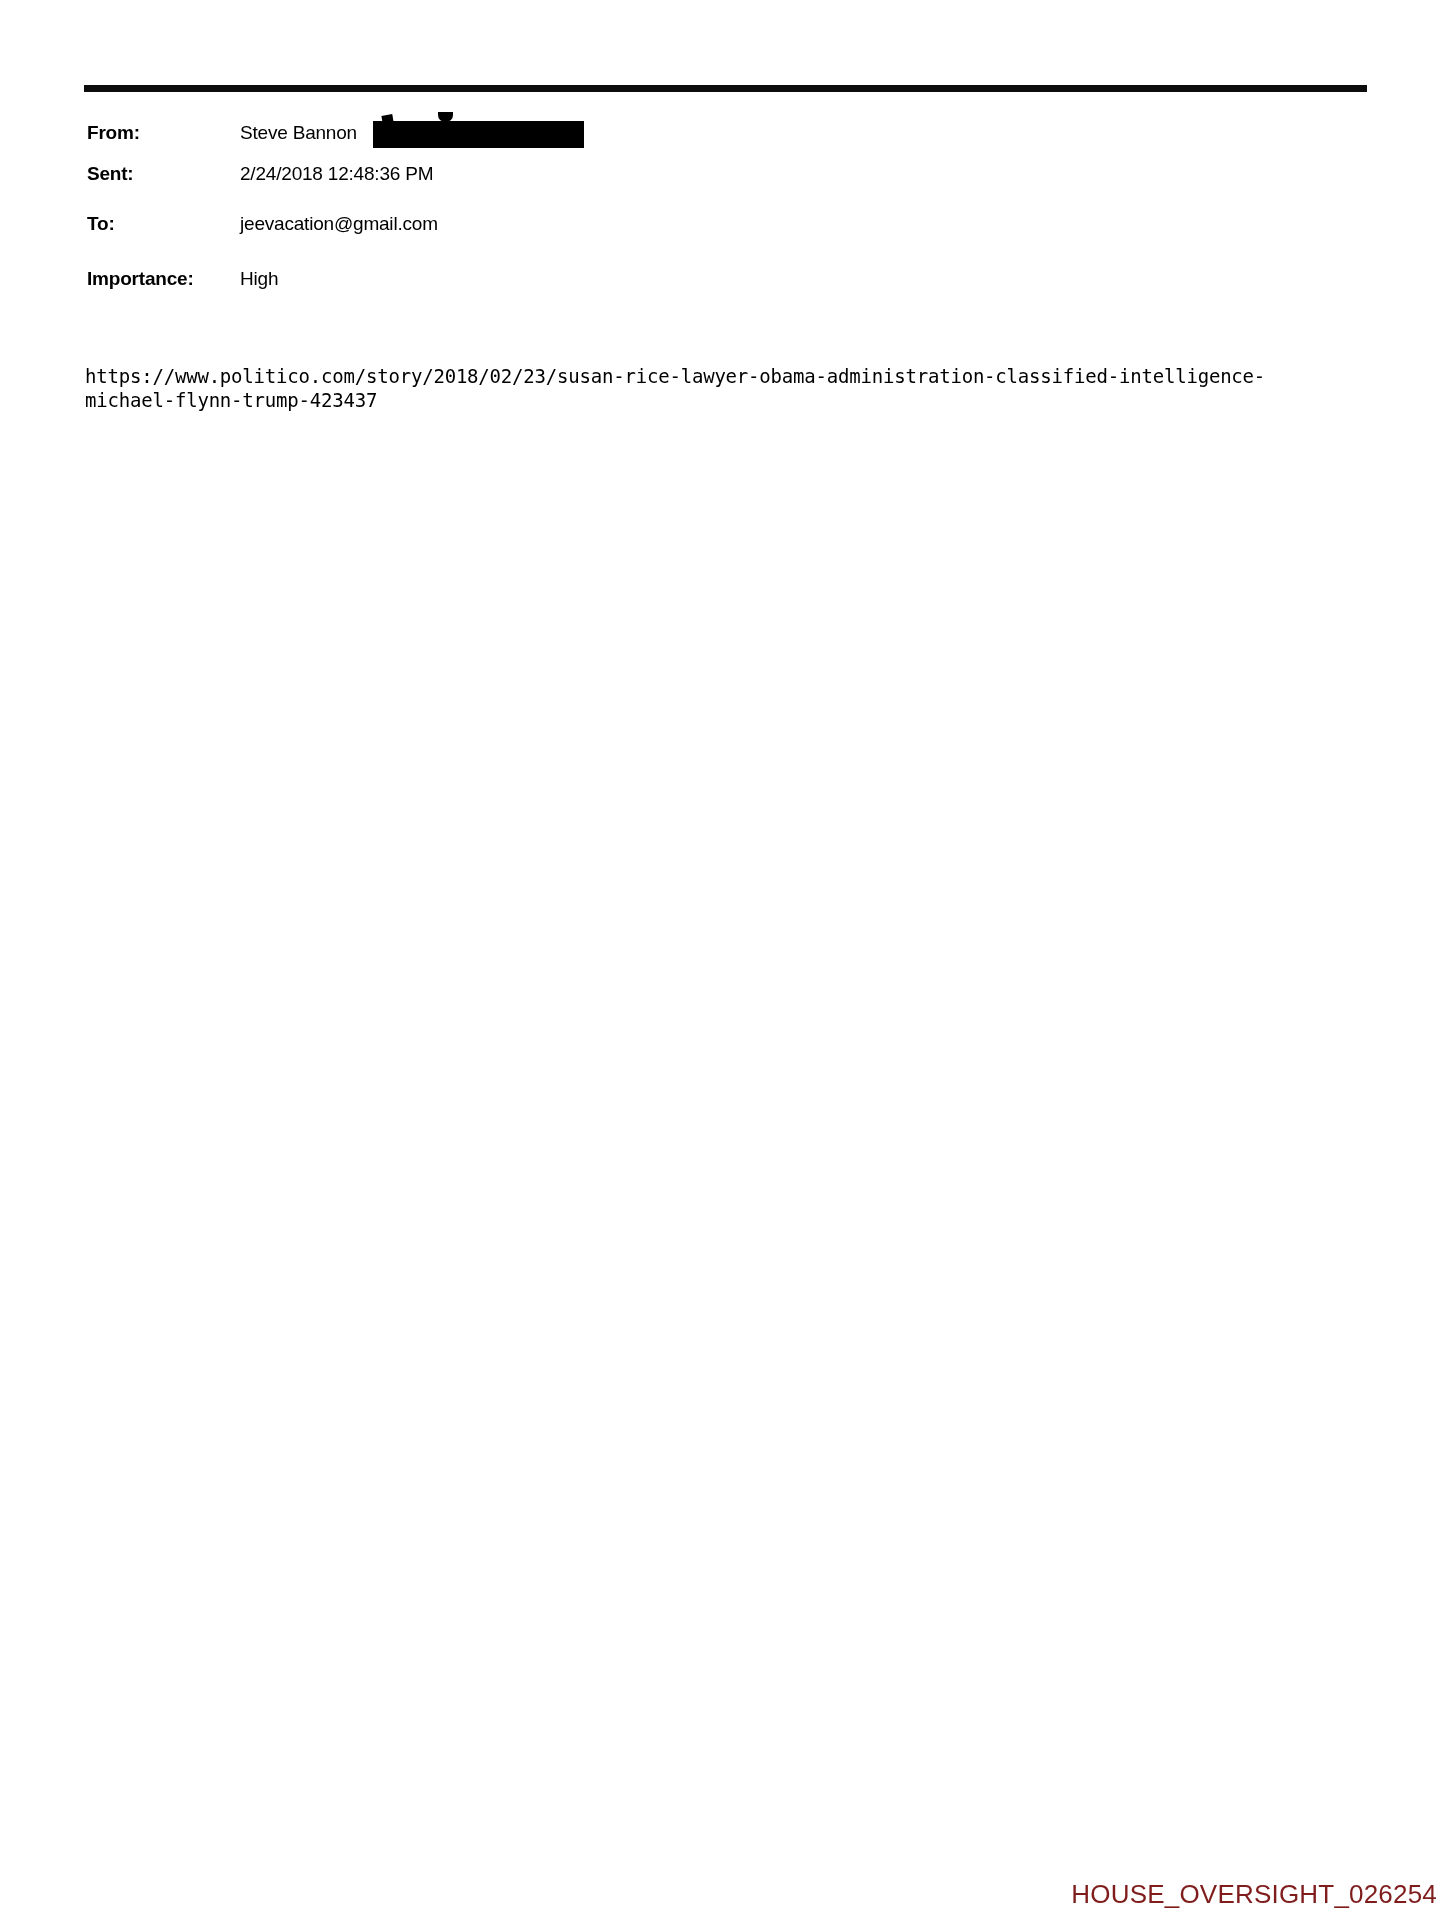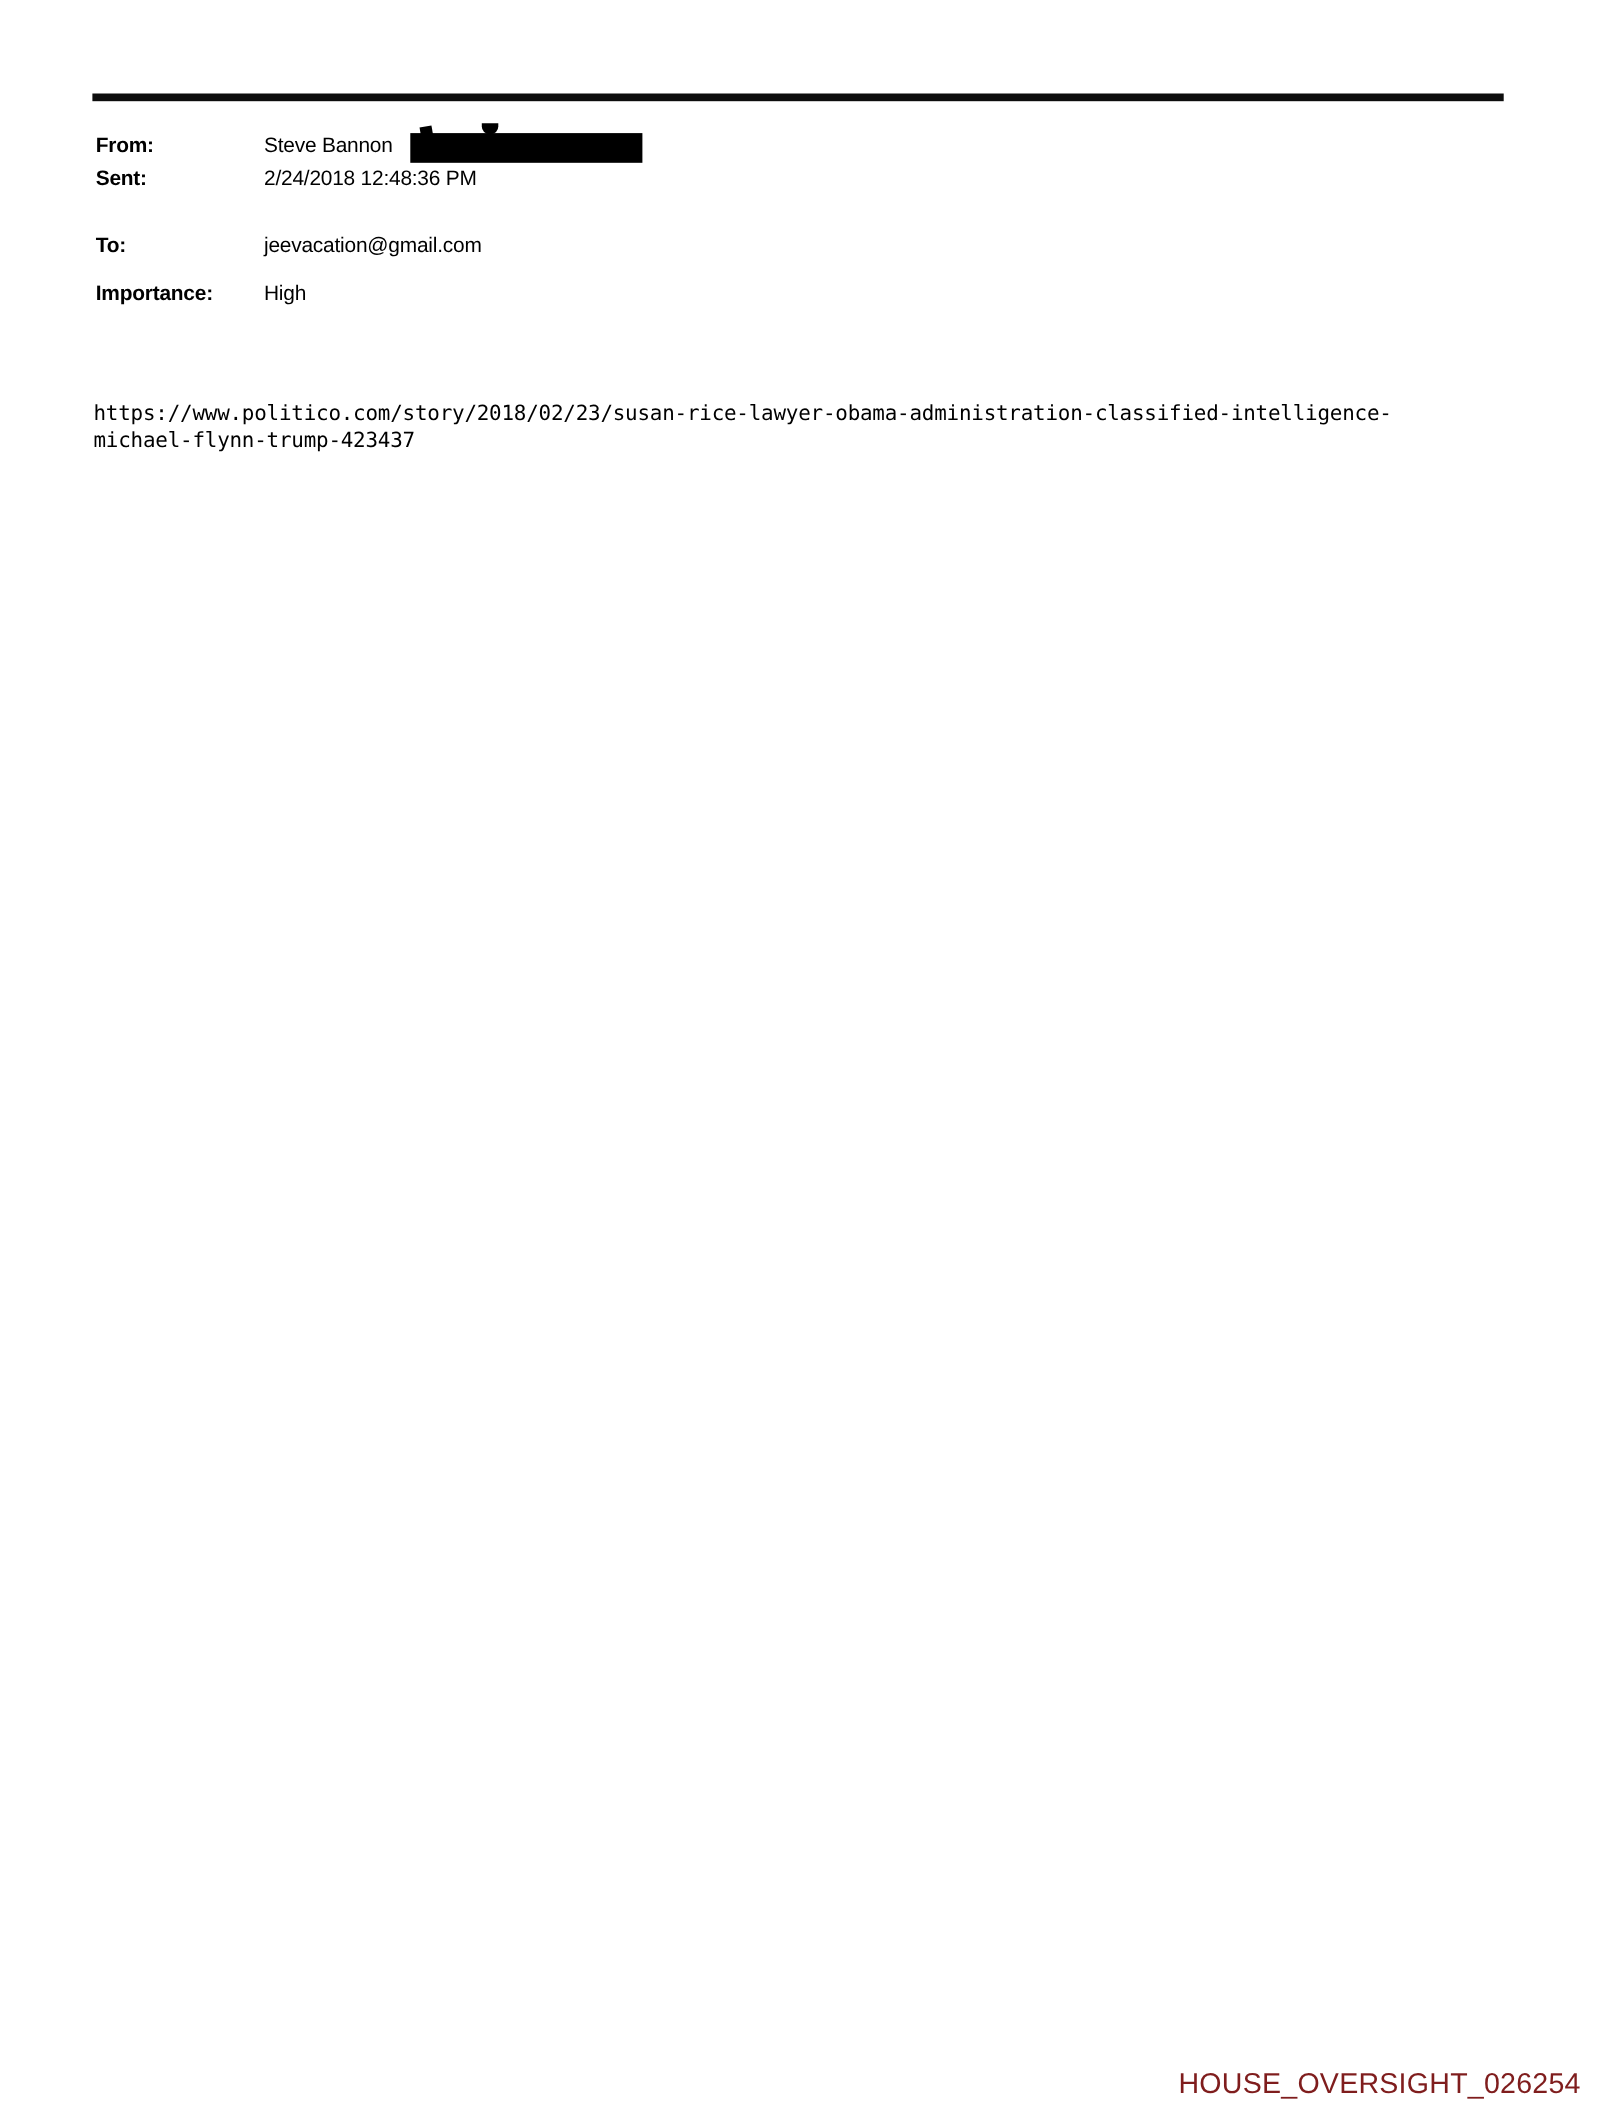--- a/index.html
+++ b/index.html
@@ -35,24 +35,24 @@
   }
   .hdr-label {
     display: inline-block;
     width: 153px;
     font-weight: 700;
   }
   .hdr-value {
     display: inline-block;
   }
   .row-from       { top: 121px; }
-  .row-sent       { top: 151px; }
+  .row-sent       { top: 162px; }
   .row-to         { top: 181px; margin-top: 31px; }
   .row-subject    { top: 209px; }
-  .row-importance { top: 256px; text-decoration: underline; }
+  .row-importance { top: 267px; text-decoration: underline; }
   .redaction-bar {
     position: absolute;
     left: 373px;
     top: 121px;
     width: 211px;
     height: 27px;
     background: #000000;
   }
   .redaction-frag-1 {
     position: absolute;

